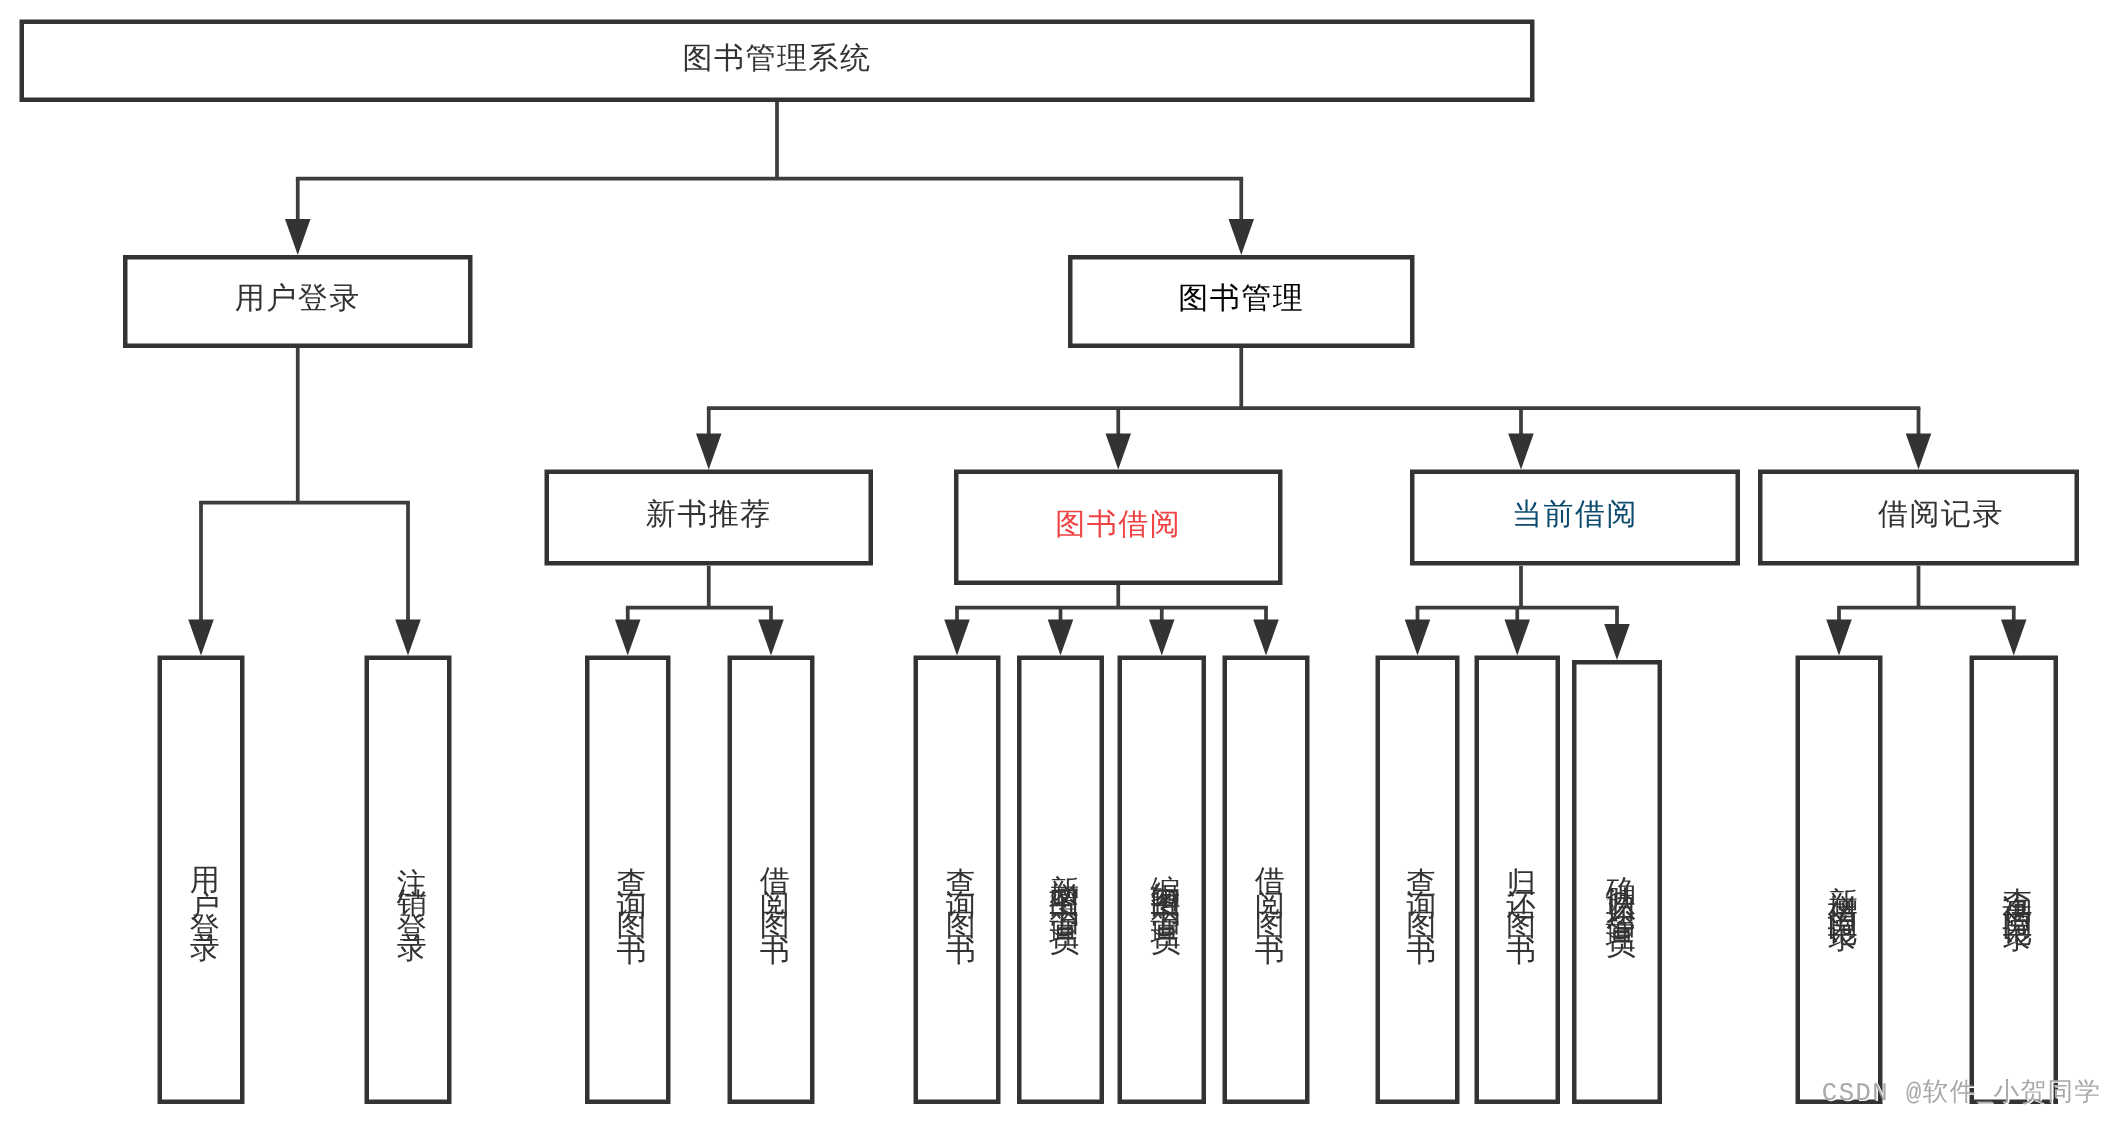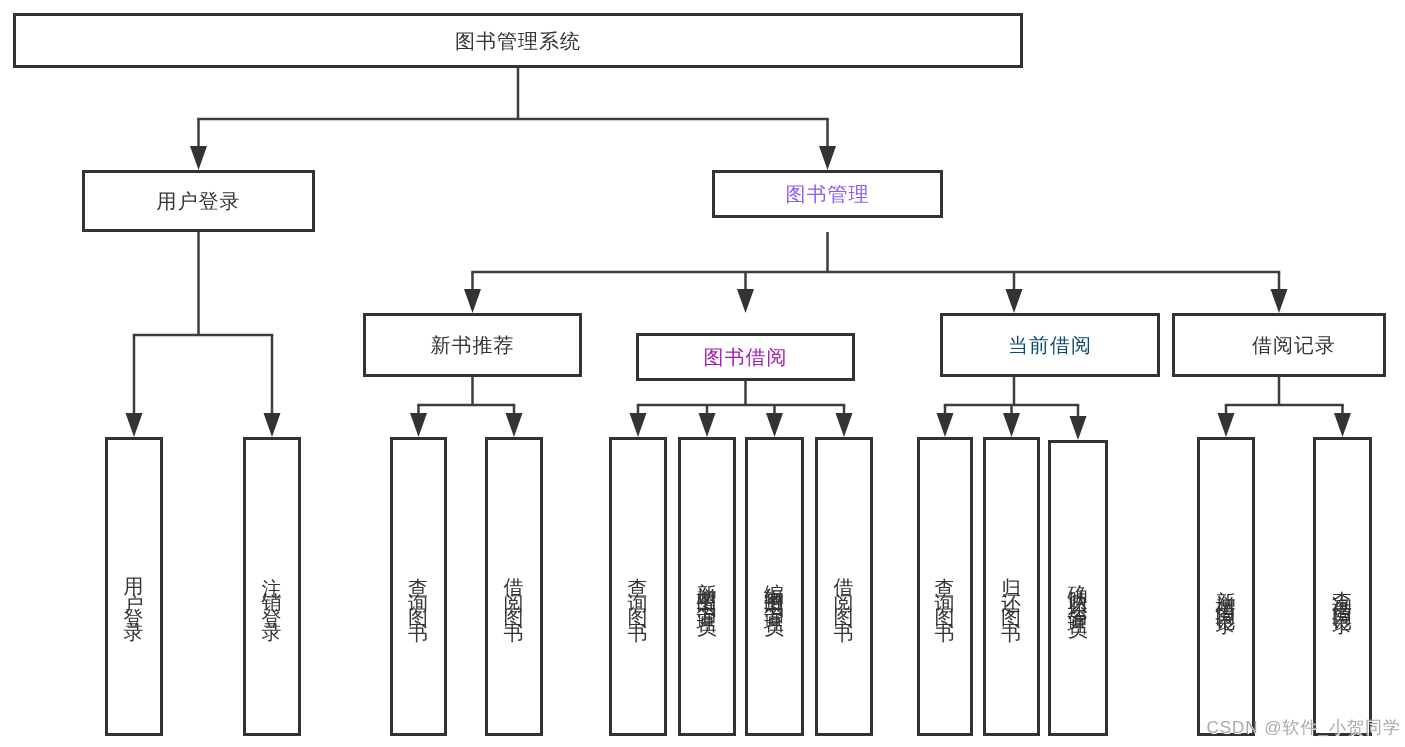--- a/index.html
+++ b/index.html
@@ -1,20 +1,20 @@
 <!DOCTYPE html>
 <html><head>
 <meta charset="utf-8">
 <style>
   html,body{margin:0;padding:0;background:#fff;}
   #canvas{
     position:relative;
     width:1405px;height:747px;
     background:#ffffff;
-    font-family:Liberation Sans, sans-serif;
+    font-family:Liberation Mono, monospace;
     overflow:hidden;
   }
   #edges{position:absolute;left:0;top:0;z-index:1;}
   #nodes{position:absolute;left:0;top:0;width:100%;height:100%;z-index:2;}
   .node{
     position:absolute;
     box-sizing:border-box;
     border:3px solid #333333;
     background:#ffffff;
     color:#333333;
@@ -107,25 +107,25 @@
       <path d="M 1226 405 L 1226 421" stroke="#3d3d3d" stroke-width="2.5" fill="none"></path>
       <polygon points="1217.5,413 1234.5,413 1226,437" fill="#333333"></polygon>
       <path d="M 1342.5 405 L 1342.5 421" stroke="#3d3d3d" stroke-width="2.5" fill="none"></path>
       <polygon points="1334,413 1351,413 1342.5,437" fill="#333333"></polygon>
     </svg>
   <div id="nodes">
       <div class="node h-node" style="left: 13px; top: 13px; width: 1010px; height: 55px; color: rgb(51, 51, 51); border-color: rgb(51, 51, 51);">图书管理系统</div>
       <div class="node h-node" style="left: 82px; top: 170px; width: 233px; height: 62px; color: rgb(51, 51, 51); border-color: rgb(51, 51, 51);">用户登录</div>
       <div class="node v-node" style="left: 105px; top: 437px; width: 58px; height: 299px; color: rgb(51, 51, 51); border-color: rgb(51, 51, 51);">用户登录</div>
       <div class="node v-node" style="left: 243px; top: 437px; width: 58px; height: 299px; color: rgb(51, 51, 51); border-color: rgb(51, 51, 51);">注销登录</div>
-      <div class="node h-node" style="left: 712px; top: 170px; width: 231px; height: 48px; color: #8b5cf6; border-color: rgb(51, 51, 51);">图书管理</div>
+      <div class="node h-node" style="left: 712px; top: 170px; width: 231px; height: 62px; color: #000000; border-color: rgb(51, 51, 51);">图书管理</div>
       <div class="node h-node" style="left: 363px; top: 313px; width: 219px; height: 64px; color: rgb(51, 51, 51); border-color: rgb(51, 51, 51);">新书推荐</div>
       <div class="node v-node" style="left: 390px; top: 437px; width: 57px; height: 299px; color: rgb(51, 51, 51); border-color: rgb(51, 51, 51);">查询图书</div>
       <div class="node v-node" style="left: 485px; top: 437px; width: 58px; height: 299px; color: rgb(51, 51, 51); border-color: rgb(51, 51, 51);">借阅图书</div>
-      <div class="node h-node" style="left: 636px; top: 313px; width: 219px; height: 48px; color: #a21caf; border-color: rgb(51, 51, 51); margin-top: 20px;">图书借阅</div>
+      <div class="node h-node" style="left: 636px; top: 313px; width: 219px; height: 77px; color: #ef4444; border-color: rgb(51, 51, 51);">图书借阅</div>
       <div class="node v-node" style="left: 609px; top: 437px; width: 58px; height: 299px; color: rgb(51, 51, 51); border-color: rgb(51, 51, 51);">查询图书</div>
       <div class="node v-node long" style="left: 678px; top: 437px; width: 58px; height: 299px; color: rgb(51, 51, 51); border-color: rgb(51, 51, 51);">新增图书（管理员）</div>
       <div class="node v-node long" style="left: 745px; top: 437px; width: 59px; height: 299px; color: rgb(51, 51, 51); border-color: rgb(51, 51, 51);">编辑图书（管理员）</div>
       <div class="node v-node" style="left: 815px; top: 437px; width: 58px; height: 299px; color: rgb(51, 51, 51); border-color: rgb(51, 51, 51);">借阅图书</div>
       <div class="node h-node" style="left: 940px; top: 313px; width: 220px; height: 64px; color: #0c4a6e; border-color: rgb(51, 51, 51);">当前借阅</div>
       <div class="node v-node" style="left: 917px; top: 437px; width: 56px; height: 299px; color: rgb(51, 51, 51); border-color: rgb(51, 51, 51);">查询图书</div>
       <div class="node v-node" style="left: 983px; top: 437px; width: 57px; height: 299px; color: rgb(51, 51, 51); border-color: rgb(51, 51, 51);">归还图书</div>
       <div class="node v-node long" style="left: 1048px; top: 440px; width: 60px; height: 296px; color: rgb(51, 51, 51); border-color: rgb(51, 51, 51);">确认归还（管理员）</div>
       <div class="node h-node" style="left: 1172px; top: 313px; width: 214px; height: 64px; color: rgb(51, 51, 51); border-color: rgb(51, 51, 51); padding-left: 30px;">借阅记录</div>
       <div class="node v-node long" style="left: 1197px; top: 437px; width: 58px; height: 299px; color: rgb(51, 51, 51); border-color: rgb(51, 51, 51);">新增借阅记录</div>

